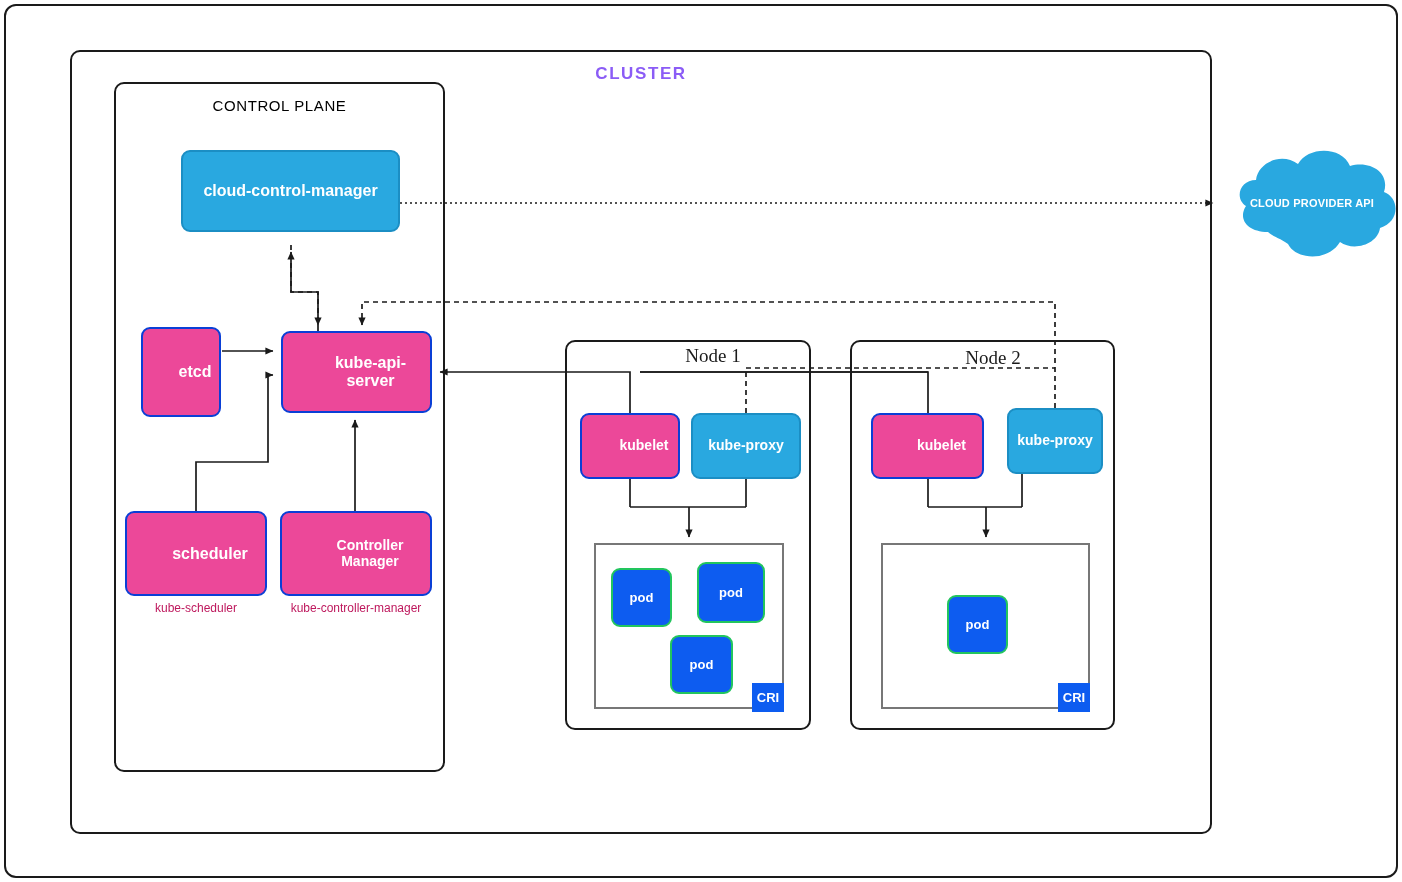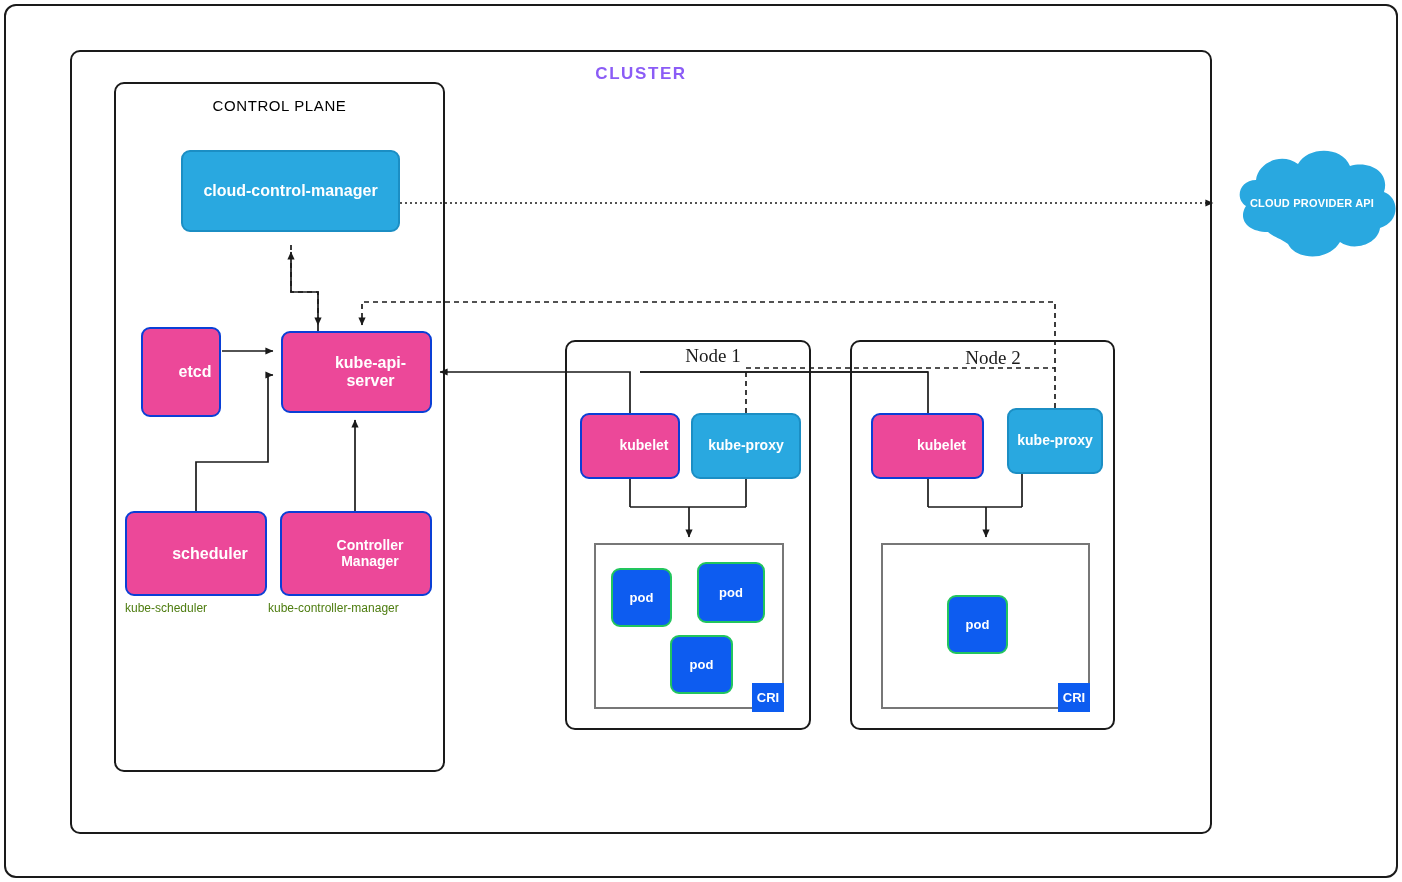--- a/index.html
+++ b/index.html
@@ -124,22 +124,23 @@
     align-items: center;
     justify-content: center;
     box-sizing: border-box;
   }
   #n1-cri { left: 752px; top: 683px; width: 32px; height: 29px; }
   #n2-cri { left: 1058px; top: 683px; width: 32px; height: 29px; }
 
   
   .caption {
     position: absolute;
+    text-align: center;
     font-size: 12px;
-    color: #4d7c0f;
+    color: #be185d;
   }
   #cap-sched { left: 125px; top: 601px; width: 142px; }
   #cap-ctrl  { left: 268px; top: 601px; width: 176px; }
 
   
   #cloud-wrap {
     position: absolute;
     left: 1222px; top: 140px;
     width: 180px; height: 130px;
   }

